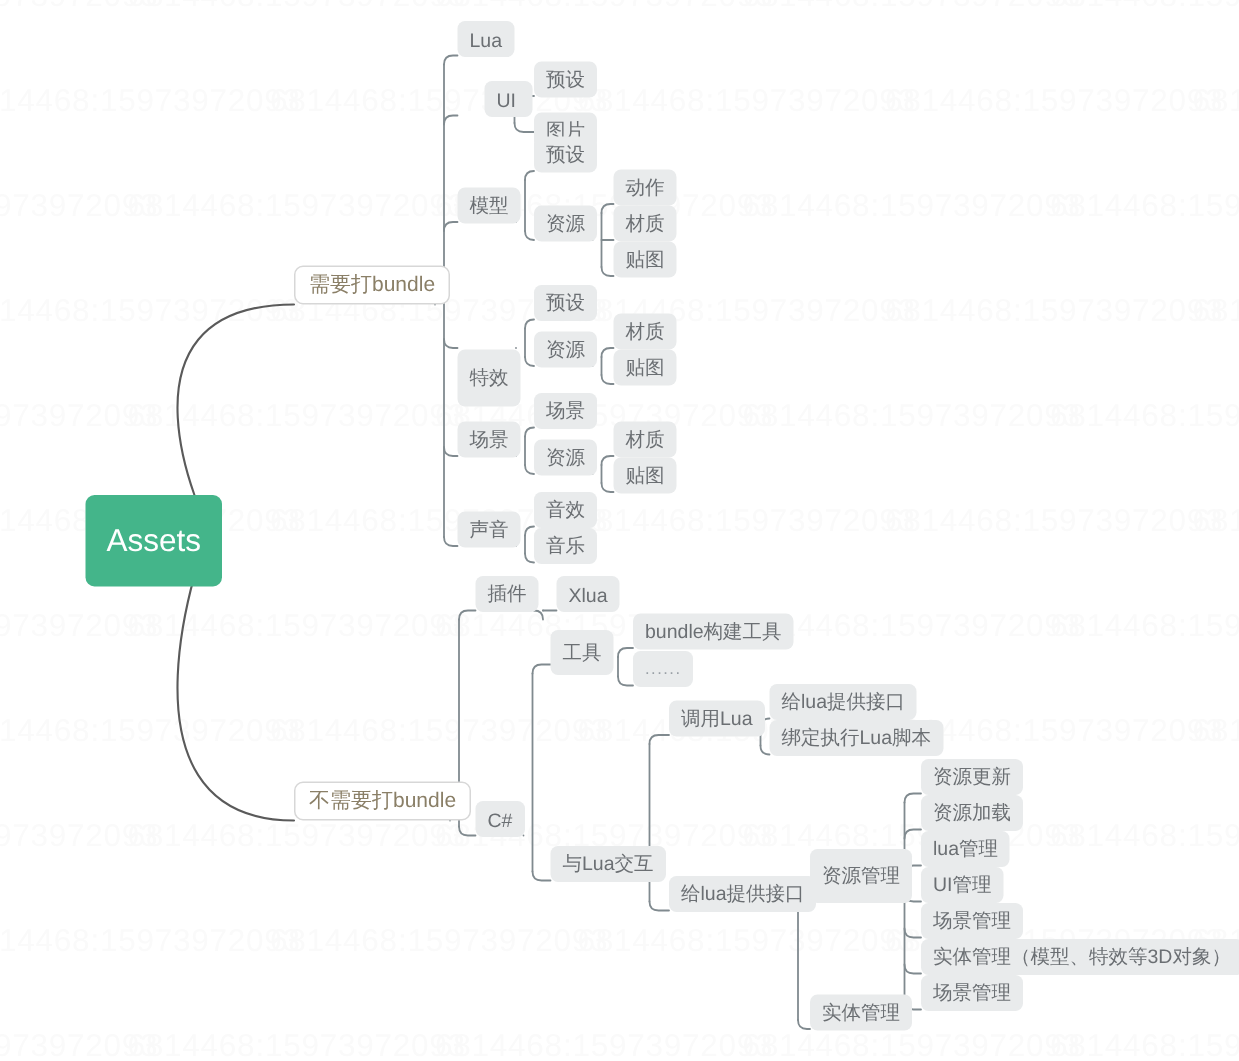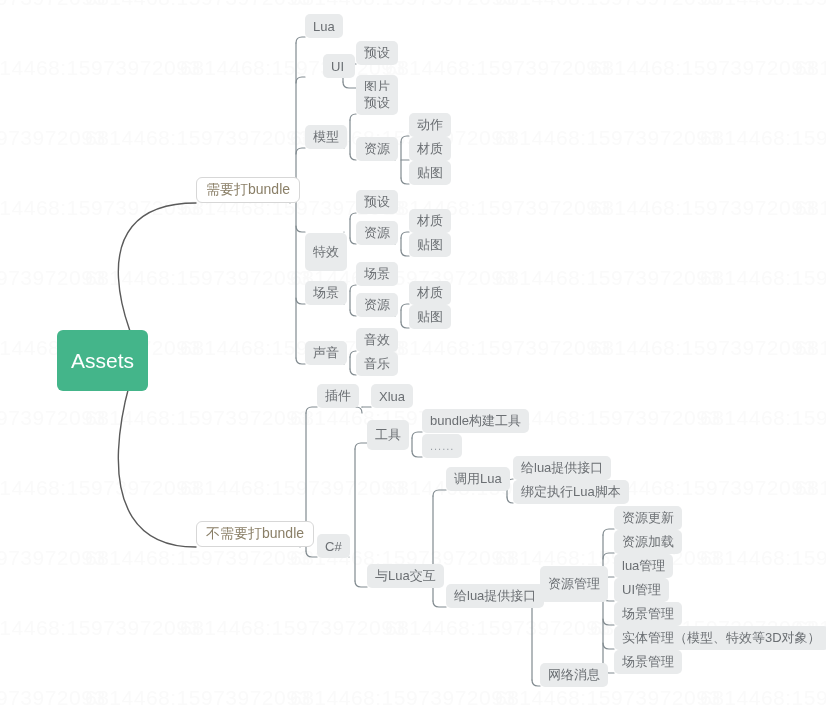--- a/index.html
+++ b/index.html
@@ -372,17 +372,17 @@
       <div class="node n-l2" style="left: 614px; top: 602px; min-width: 57px; height: 23px;">
         <span class="lbl">场景管理</span>
       </div>
       <div class="node n-l2" style="left: 614px; top: 626px; min-width: 160px; height: 23px;">
         <span class="lbl">实体管理（模型、特效等3D对象）</span>
       </div>
       <div class="node n-l2" style="left: 614px; top: 650px; min-width: 57px; height: 23px;">
         <span class="lbl">场景管理</span>
       </div>
       <div class="node n-l2" style="left: 540px; top: 663px; min-width: 57px; height: 23px;">
-        <span class="lbl">网络消息</span>
+        <span class="lbl">实体管理</span>
       </div>
     </div>
 
 </div>
 
 </body></html>

